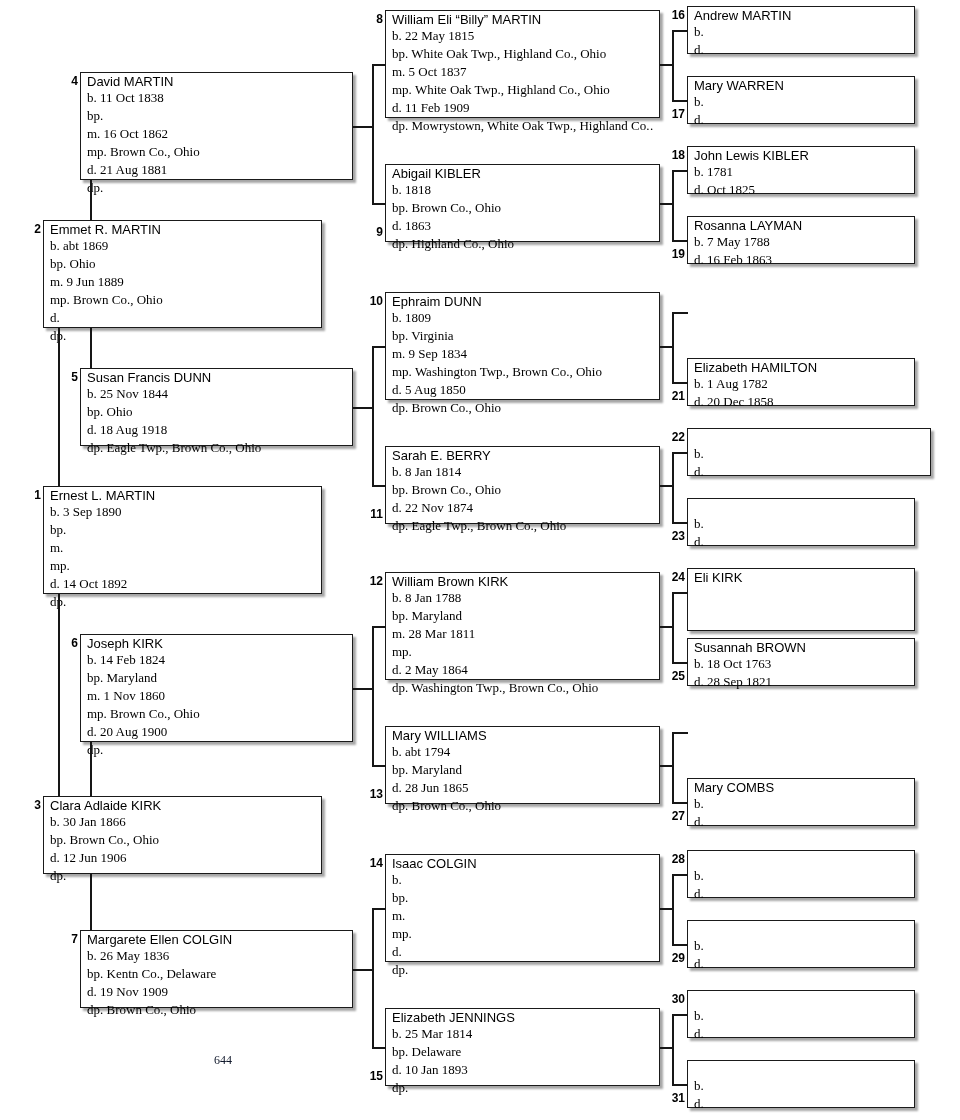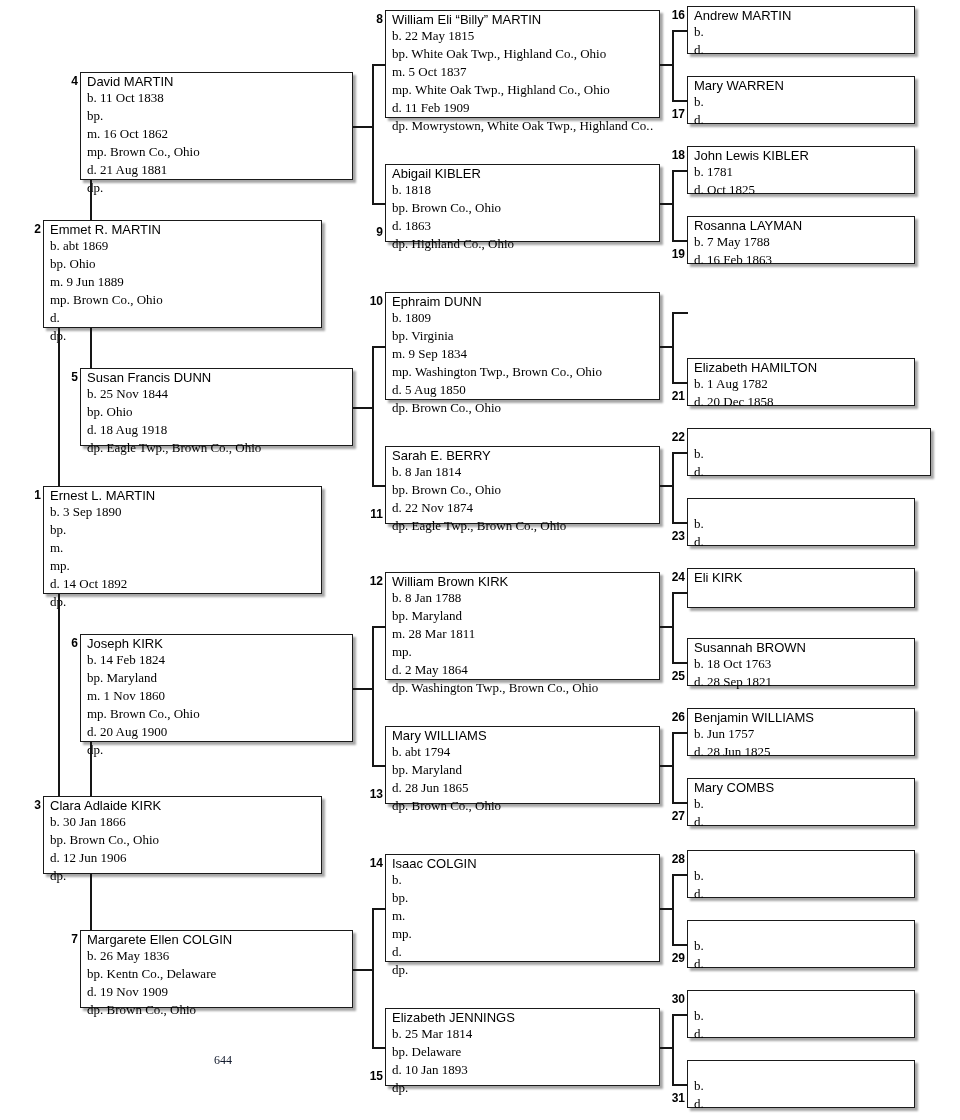--- a/index.html
+++ b/index.html
@@ -236,38 +236,32 @@
 d.</div>
   </div>
 
   <div class="box" style="left:687px;top:498px;width:228px;height:48px">
     <span class="num bottom">23</span>
     <div class="pname"></div>
     <div class="pdetails">b.
 d.</div>
   </div>
 
-  <div class="box" style="left:687px;top:568px;width:228px;height:40px">
+  <div class="box" style="left:687px;top:568px;width:228px;height:63px">
     <span class="num top">24</span>
     <div class="pname">Eli KIRK</div>
   </div>
 
   <div class="box" style="left:687px;top:638px;width:228px;height:48px">
     <span class="num bottom">25</span>
     <div class="pname">Susannah BROWN</div>
     <div class="pdetails">b. 18 Oct 1763
 d. 28 Sep 1821</div>
   </div>
 
-  <div class="box" style="left:687px;top:708px;width:228px;height:48px">
-    <span class="num top">26</span>
-    <div class="pname">Benjamin WILLIAMS</div>
-    <div class="pdetails">b. Jun 1757
-d. 28 Jun 1825</div>
-  </div>
 
   <div class="box" style="left:687px;top:778px;width:228px;height:48px">
     <span class="num bottom">27</span>
     <div class="pname">Mary COMBS</div>
     <div class="pdetails">b.
 d.</div>
   </div>
 
   <div class="box" style="left:687px;top:850px;width:228px;height:48px">
     <span class="num top">28</span>

